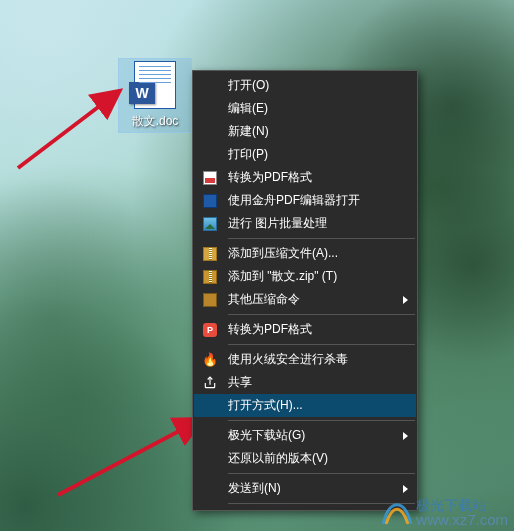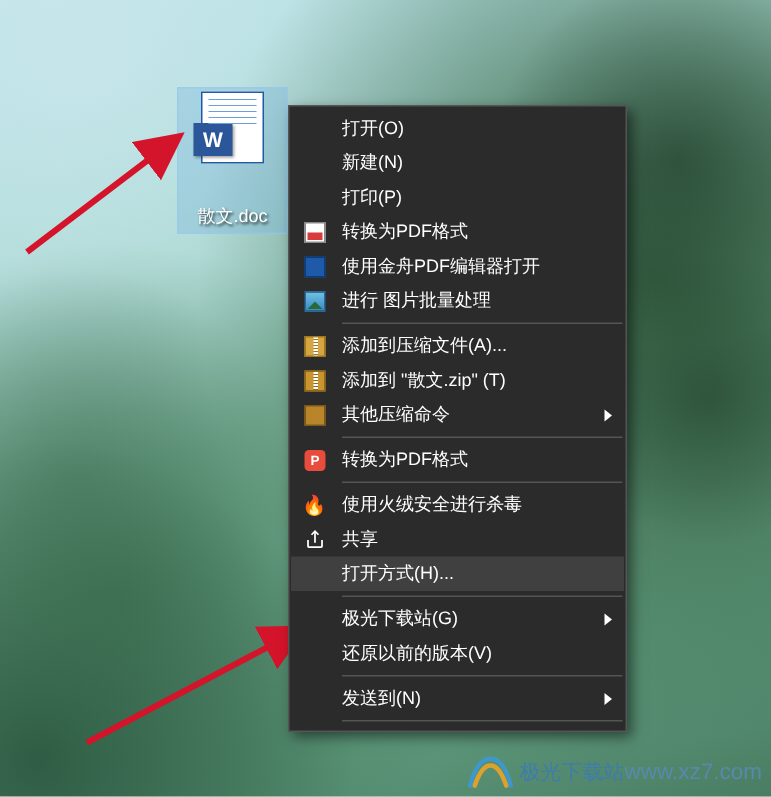--- a/index.html
+++ b/index.html
@@ -53,21 +53,21 @@
     background: repeating-linear-gradient(#6aa0d8 0 1px, transparent 1px 4px);
   }
   .doc-w {
     width:26px; height:22px; background:#2b579a; color:#fff;
     display:flex; align-items:center; justify-content:center;
     font-weight:bold; font-size:14px; margin-left:-6px; margin-bottom:4px;
     box-shadow:1px 1px 2px rgba(0,0,0,0.4);
   }
   .file-label {
     color:#fff; font-size:12px; text-shadow:1px 1px 2px rgba(0,0,0,0.8);
-    white-space:nowrap;margin-top:23px;
+    white-space:nowrap;
   }
 
   
   .arrow {
     position:absolute; pointer-events:none;
   }
 
   
   .ctx-menu {
     position:absolute;
@@ -80,21 +80,21 @@
     padding:3px 1px;
   }
   .ctx-item {
     display:flex; align-items:center;
     height:23px;
     padding:0 22px 0 34px;
     position:relative;
     cursor:default;
     white-space:nowrap;
   }
-  .ctx-item.hover { background:#404040; }
+  .ctx-item.hover { background:#0c4a6e; }
   .ctx-item .icon-slot {
     position:absolute; left:8px; top:50%; transform:translateY(-50%);
     width:16px; height:16px;
     display:flex; align-items:center; justify-content:center;
   }
   .ctx-item .sub-arrow {
     position:absolute; right:8px; top:50%; transform:translateY(-50%);
     width:0;height:0;border-top:4px solid transparent;border-bottom:4px solid transparent;border-left:5px solid #fff;
   }
   .ctx-sep {
@@ -120,21 +120,21 @@
   .watermark {
     position:absolute; right:6px; bottom:4px;
     display:flex; align-items:center; gap:4px;
     color:#2a6aa8; font-size:13px;
     opacity:0.85;
   }
   .wm-logo{
     width:30px;height:26px;position:relative;
   }
   .wm-logo svg{width:100%;height:100%;}
-  .wm-text{display:flex;flex-direction:row;line-height:1;}
+  .wm-text{display:flex;flex-direction:column;line-height:1;}
   .wm-cn{font-size:14px;font-weight:500;color:#3a7ab8;}
   .wm-url{font-size:15px;color:#5a8ab8;}
 </style>
 </head>
 <body>
 
 <div class="bg-layer"></div>
 <div class="bg-branches"></div>
 
 <div class="file-icon">
@@ -152,20 +152,23 @@
   </defs>
   <line x1="18" y1="168" x2="118" y2="92" stroke="#d4142a" stroke-width="4" marker-end="url(#ah)"></line>
   <line x1="58" y1="495" x2="200" y2="420" stroke="#d4142a" stroke-width="4" marker-end="url(#ah)"></line>
 </svg>
 
 <div class="ctx-menu">
   <div class="ctx-item">
       <span>打开(O)</span>
     </div>
   <div class="ctx-item">
+      <span>编辑(E)</span>
+    </div>
+  <div class="ctx-item">
       <span>新建(N)</span>
     </div>
   <div class="ctx-item">
       <span>打印(P)</span>
     </div>
 
   <div class="ctx-item">
     <span class="icon-slot">
         <span class="ic-pdf"></span>
       </span>

